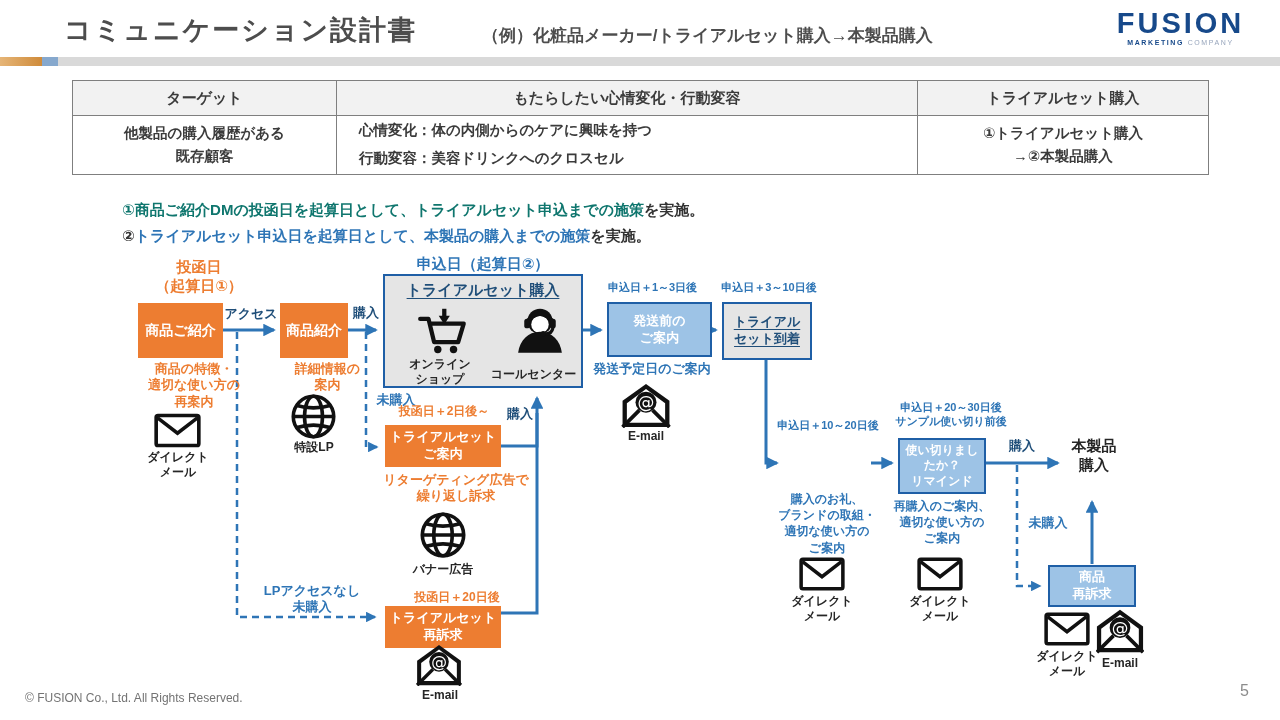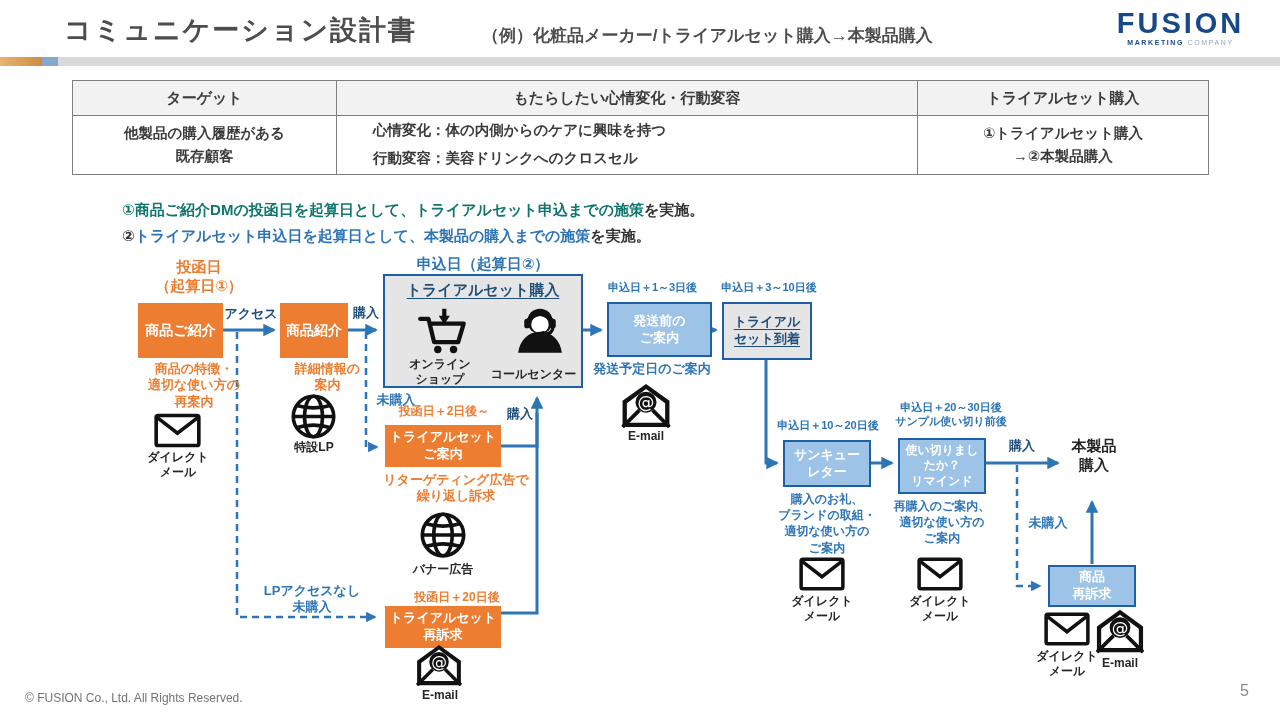--- a/index.html
+++ b/index.html
@@ -16,21 +16,21 @@
   .band.b1{left:0;width:42px;background:linear-gradient(90deg,#e6b577,#cf8b3a);}
   .band.b2{left:42px;width:16px;background:#86a8cd;}
   .band.b3{left:58px;width:1222px;background:#d9d9d9;}
   
   table.tbl{position:absolute;left:72px;top:80px;width:1136px;border-collapse:collapse;table-layout:fixed;}
   table.tbl th,table.tbl td{border:1px solid #7f7f7f;font-weight:bold;color:#3b3b3b;}
   table.tbl th{background:#f2f2f2;height:32px;font-size:15px;text-align:center;}
   table.tbl td{height:56px;font-size:14.5px;vertical-align:middle;}
   .pre{white-space:pre-line;}
   .c-center{text-align:center;line-height:1.6;}
-  .c-left{text-align:left;padding-left:36px;line-height:1.9;}
+  .c-left{text-align:left;padding-left:22px;line-height:1.9;}
   
   .note{position:absolute;left:122px;font-size:15px;font-weight:bold;color:#333;}
   .n-orange{color:#0f766e;}
   .n-blue{color:#2E75B6;}
   
   .lbl{position:absolute;font-weight:bold;text-align:center;white-space:pre-line;line-height:1.25;}
   .o{color:#ED7D31;margin-left:13px;}
   .b{color:#2E75B6;}
   .nv{color:#1F4E79;}
   .dk{color:#262626;}
@@ -185,22 +185,20 @@
         <text x="13" y="13.3" font-size="9" fill="#fff" text-anchor="middle" font-family="DejaVu Sans, sans-serif">@</text>
       </svg>
   </div>
   <div class="lbl dk" style="left:620px;top:429px;width:52px;font-size:12px;">E-mail</div>
 
   <div class="lbl b" style="left:715px;top:281px;width:108px;font-size:11px;">申込日＋3～10日後</div>
   <div class="box wbox uline" style="left:722px;top:302px;width:90px;height:58px;font-size:13px;">トライアル
 セット到着</div>
 
   <div class="lbl b" style="left:770px;top:419px;width:116px;font-size:11px;">申込日＋10～20日後</div>
-  <div class="box bbox" style="left:783px;top:440px;width:88px;height:47px;font-size:13px;">サンキュー
-レター</div>
   <div class="lbl b" style="left:765px;top:491px;width:124px;font-size:12px;line-height:1.35;">購入のお礼、
 ブランドの取組・
 適切な使い方の
 ご案内</div>
   <div class="icon" style="left:799px;top:557px;width:46px;height:34px;">
     <svg viewBox="0 0 26 19">
         <rect x="1.2" y="1.2" width="23.6" height="16.6" rx="1" fill="#fff" stroke="#111" stroke-width="2"></rect>
         <path d="M2 2.5 L13 11 L24 2.5" fill="none" stroke="#111" stroke-width="2"></path>
       </svg>
   </div>

